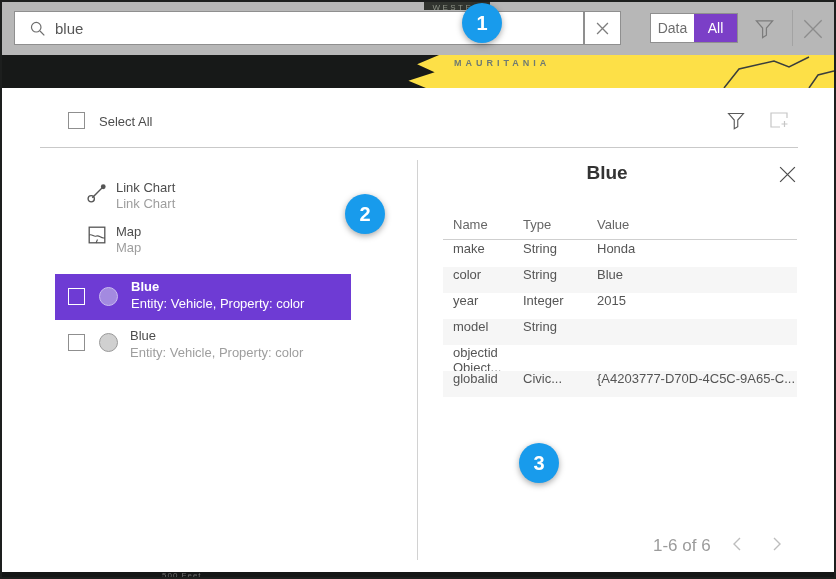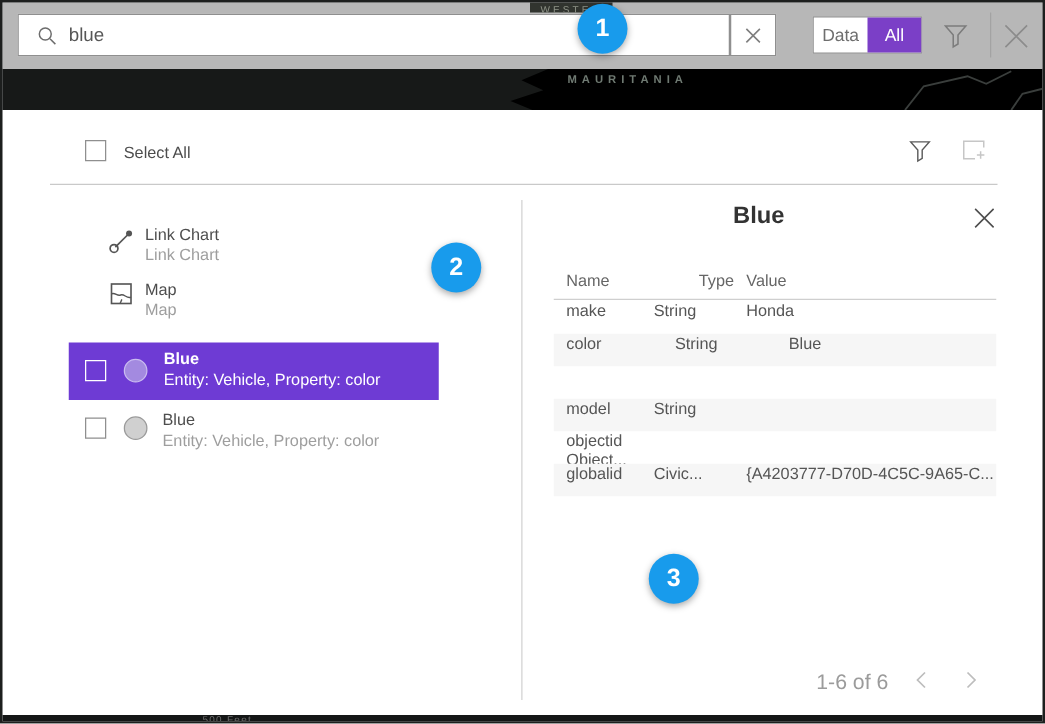--- a/index.html
+++ b/index.html
@@ -18,21 +18,21 @@
   .clear-box { position:absolute; left:582px; top:9px; width:37px; height:34px; background:#fff; border:1px solid #8f8f8f;
      display:flex; align-items:center; justify-content:center; cursor:pointer; }
   .segmented { position:absolute; left:648px; top:11px; height:30px; display:flex; border:1px solid #8f8f8f; background:#fff; }
   .seg { width:43px; display:flex; align-items:center; justify-content:center; font-size:14px; color:#6e6e6e; cursor:pointer; }
   .seg.active { background:#7b3fc7; color:#fff; }
   .tb-funnel { position:absolute; left:752px; top:15px; width:21px; height:23px; color:#7c7c7c; cursor:pointer; }
   .tb-sep { position:absolute; left:790px; top:8px; width:1px; height:36px; background:#a3a3a3; }
   .tb-close { position:absolute; left:798px; top:14px; width:26px; height:26px; color:#8c8c8c; cursor:pointer; }
 
   
-  .map-mid { position:absolute; left:2px; top:55px; right:2px; height:33px; background:#000000; overflow:hidden; }
+  .map-mid { position:absolute; left:2px; top:55px; right:2px; height:33px; background:#fde047; overflow:hidden; }
   .ocean { position:absolute; left:0; top:0; width:437px; height:33px; background:#171918;
      clip-path:polygon(0 0,100% 0,95% 28%,99% 52%,93% 78%,97% 100%,0 100%); }
   .map-label { position:absolute; left:452px; top:3px; font-size:9px; font-weight:bold; letter-spacing:4px; color:#6f7a72; }
   .map-line { position:absolute; right:0; top:0; width:120px; height:33px; }
   .map-bottom { position:absolute; left:2px; top:572px; right:2px; height:5px; background:#141616; overflow:hidden; }
   .scale-text { position:absolute; left:160px; top:-1px; font-size:8px; color:#6c6c6c; letter-spacing:1px; }
 
   
   .panel { position:absolute; left:2px; top:88px; right:2px; height:484px; background:#fff; z-index:4; }
   .checkbox { width:17px; height:17px; border:1px solid #8f8f8f; background:transparent; cursor:pointer; }
@@ -187,33 +187,38 @@
     <div class="li-sub" style="left:128px;top:257px;">Entity: Vehicle, Property: color</div>
 
     <div class="detail-title">Blue</div>
     <span class="detail-close">
       <svg viewBox="0 0 18 18">
           <path d="M2 2 L16 16 M16 2 L2 16" stroke="currentColor" stroke-width="1.2"></path>
         </svg>
     </span>
 
     <div class="col-head" style="left:451px;">Name</div>
-    <div class="col-head" style="left:521px;margin-left:36px;">Type</div>
+    <div class="col-head" style="left:521px;">Type</div>
     <div class="col-head" style="left:595px;">Value</div>
     <div class="table-divider"></div>
 
     <div class="trow" style="top:153px;">
       <span class="tc-name">make</span>
       <span class="tc-type">String</span>
       <span class="tc-value">Honda</span>
     </div>
-    <div class="trow alt" style="top:179px;gap:17px;">
+    <div class="trow alt" style="top:179px;">
       <span class="tc-name">color</span>
       <span class="tc-type">String</span>
       <span class="tc-value">Blue</span>
+    </div>
+    <div class="trow" style="top:205px;">
+      <span class="tc-name">year</span>
+      <span class="tc-type">Integer</span>
+      <span class="tc-value">2015</span>
     </div>
     <div class="trow alt" style="top:231px;">
       <span class="tc-name">model</span>
       <span class="tc-type">String</span>
     </div>
     <div class="trow" style="top:257px;flex-direction:column;">
       <span class="tc-name">objectid</span>
       <span class="tc-type">Object...</span>
       <span class="tc-value">1</span>
     </div>

